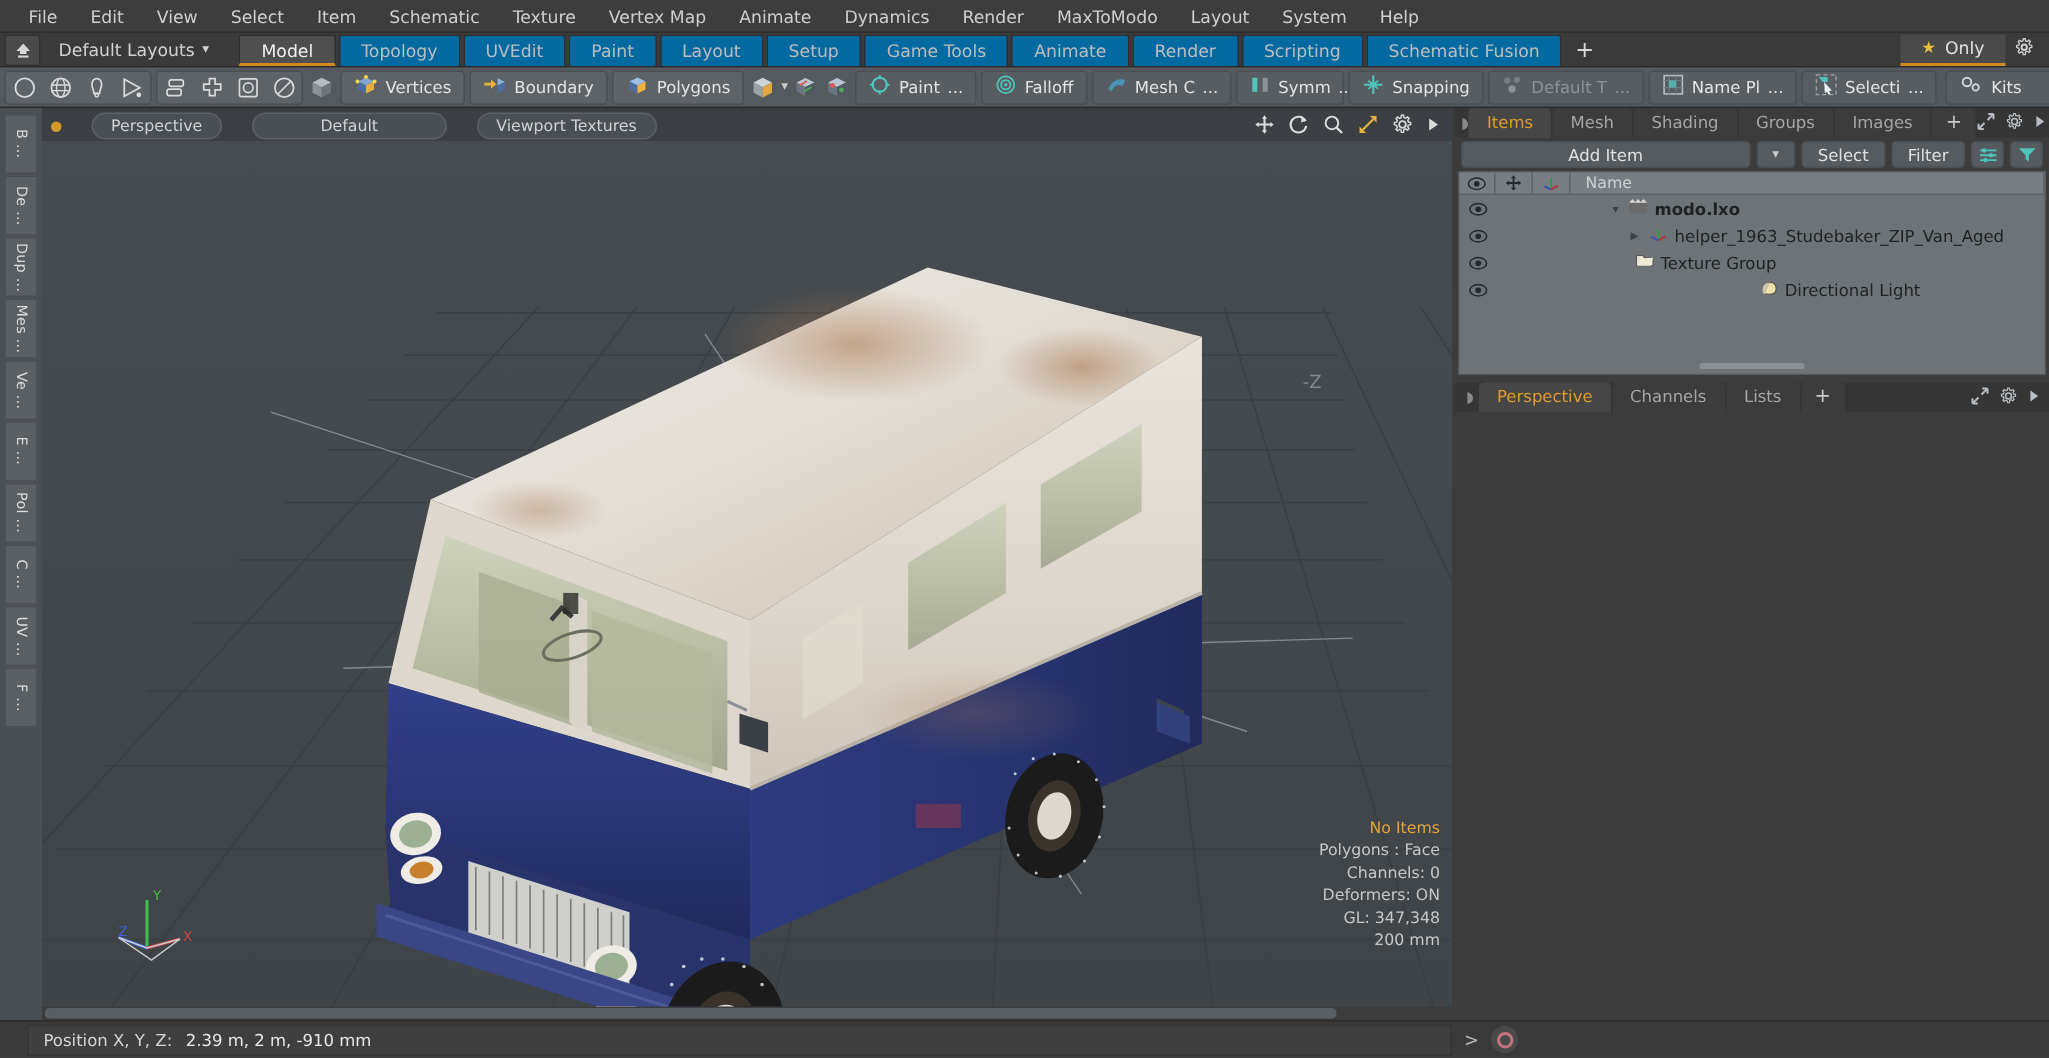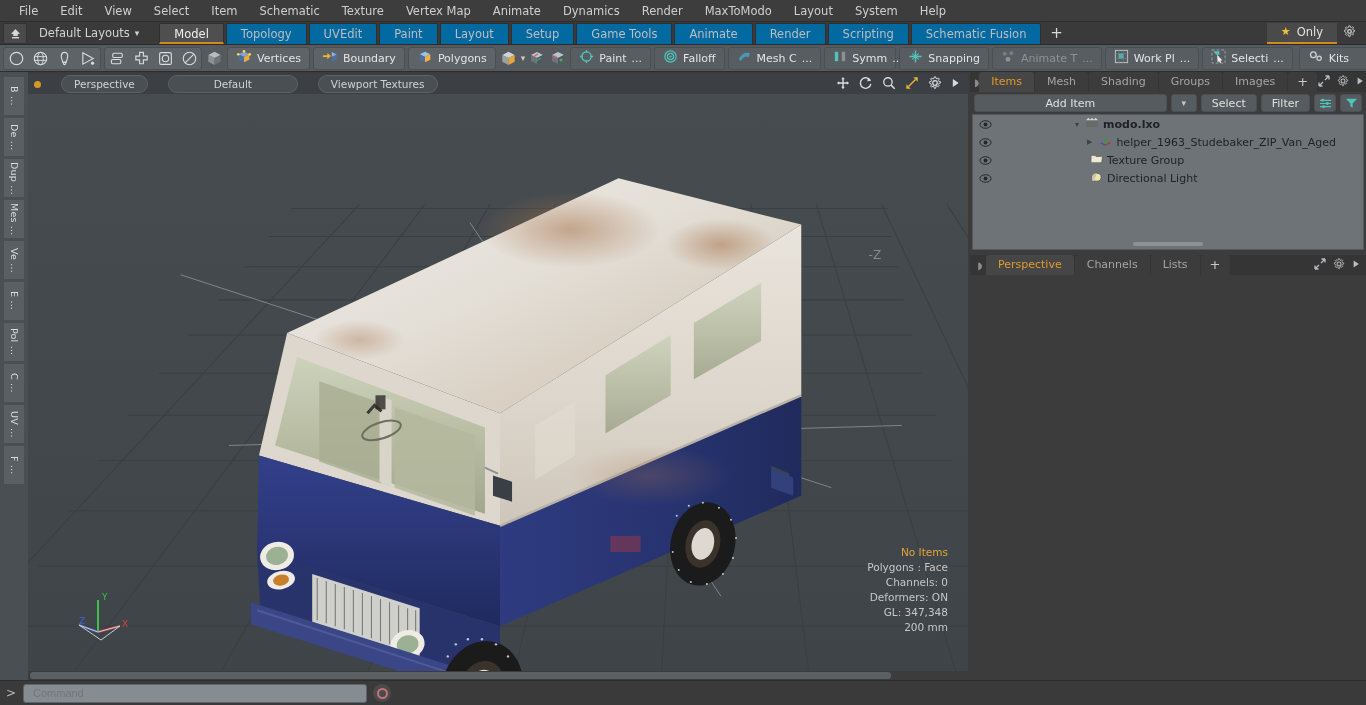--- a/index.html
+++ b/index.html
@@ -85,21 +85,21 @@
   .dot { width:7px; height:7px; border-radius:50%; background:#d39a2a; }
   .vpchip {
     padding:1px 12px; background:#4a4f54; border:1px solid #5c6166; border-radius:9px;
     color:#cfd3d6; font-size:10.5px; line-height:14px;
   }
   .vpchip.wide { min-width:130px; text-align:center; }
   .vpicons { margin-left:auto; display:flex; align-items:center; gap:9px; padding-right:8px; }
 
   .viewport { flex:1; position:relative; overflow:hidden; background:#43484c; }
   .grid-wrap { position:absolute; inset:0; }
-  .status-ov { position:absolute; right:20px; bottom:36px; text-align:right; line-height:15px; font-size:10.5px; color:#c7c7c7; }
+  .status-ov { position:absolute; right:8px; bottom:36px; text-align:right; line-height:15px; font-size:10.5px; color:#c7c7c7; }
   .status-ov .hl { color:#e3a43a; }
   .axis-gizmo { position:absolute; left:42px; bottom:25px; }
 
   .hscroll { height:9px; background:#3c3c3c; flex:none; display:flex; align-items:center; padding:0 2px; }
   .hscroll .thumb { height:7px; width:92%; background:#5a5f63; border-radius:3px; }
 
   
   .rpanel { width:396px; flex:none; display:flex; flex-direction:column; background:#3c3c3c; }
   .ptabbar { height:20px; display:flex; align-items:center; background:#353535; flex:none; padding-left:4px; }
   .pt-dot { width:12px; text-align:center; color:#8a8a8a; font-size:10px; }
@@ -392,32 +392,32 @@
       <span>Snapping</span>
     </div>
     <div class="tbtn flat dim">
       <span>
         <svg width="15" height="15" viewBox="0 0 16 16">
             <circle cx="4" cy="5" r="2.2" fill="#777e83"></circle>
             <circle cx="11" cy="4.5" r="2.2" fill="#777e83"></circle>
             <circle cx="7.5" cy="11" r="2.6" fill="#8b9298"></circle>
           </svg>
       </span>
-      <span>Animate T</span>
+      <span>Default T</span>
       <span>...</span>
     </div>
     <div class="tbtn flat">
       <span>
         <svg width="15" height="15" viewBox="0 0 16 16">
             <rect x="1.5" y="1.5" width="13" height="13" fill="none" stroke="#b9c0c5" stroke-width="1.1"></rect>
             <path d="M5 1.5v13M10 1.5v13M1.5 5h13M1.5 10h13" stroke="#6f7b82" stroke-width=".8"></path>
             <path d="M5 5h5v5H5z" fill="#4fc4bd" opacity=".8"></path>
           </svg>
       </span>
-      <span>Work Pl</span>
+      <span>Name Pl</span>
       <span>...</span>
     </div>
     <div class="tbtn flat">
       <span>
         <svg width="15" height="15" viewBox="0 0 16 16">
             <rect x="1" y="1" width="14" height="14" fill="none" stroke="#9aa2a8" stroke-width="1" stroke-dasharray="3 2"></rect>
             <path d="M2.5 2.5 L9 2.5 L9 6 L5.5 6 Z" fill="#4fc4bd"></path>
             <path d="M6.5 6 L12 12 L10 12.5 L11 14.5 L9.5 15 L8.5 13 L7 14 Z" fill="#e9eef1"></path>
           </svg>
       </span>
@@ -757,20 +757,41 @@
             </svg>
         </div>
         <div class="sqbtn">
           <svg width="13" height="12" viewBox="0 0 14 12">
               <path d="M1 1.5h12 L8.2 6.6 V11 L5.8 9.4 V6.6 Z" fill="#4fc4bd"></path>
             </svg>
         </div>
       </div>
 
       <div class="itemlist">
+        <div class="ilhead">
+          <div class="c eye">
+            <svg width="13" height="9" viewBox="0 0 14 10">
+                <ellipse cx="7" cy="5" rx="6.2" ry="4.2" fill="none" stroke="#22282c" stroke-width="1.1"></ellipse>
+                <circle cx="7" cy="5" r="2.1" fill="#22282c"></circle>
+              </svg>
+            </div>
+          <div class="c mv">
+            <svg width="12" height="12" viewBox="0 0 14 14">
+                <path d="M7 1 L9 3.4 H7.7 V6.3 H10.6 V5 L13 7 L10.6 9 V7.7 H7.7 V10.6 H9 L7 13 L5 10.6 H6.3 V7.7 H3.4 V9 L1 7 L3.4 5 V6.3 H6.3 V3.4 H5 Z" fill="#22282c"></path>
+              </svg>
+            </div>
+          <div class="c ax">
+            <svg width="12" height="12" viewBox="0 0 14 14">
+                <path d="M7 12 V3" stroke="#3a9a44" stroke-width="1.6"></path>
+                <path d="M7 12 L12.5 9" stroke="#b03a3a" stroke-width="1.6"></path>
+                <path d="M7 12 L1.8 9.5" stroke="#3a54b0" stroke-width="1.6"></path>
+              </svg>
+            </div>
+          <div class="c name">Name</div>
+        </div>
 
         <div class="ilbody">
 
           <div class="irow">
             <div class="eye">
               <svg width="13" height="9" viewBox="0 0 14 10">
                   <ellipse cx="7" cy="5" rx="6.2" ry="4.2" fill="none" stroke="#22282c" stroke-width="1.1"></ellipse>
                   <circle cx="7" cy="5" r="2.1" fill="#22282c"></circle>
                 </svg>
               </div>
@@ -829,21 +850,21 @@
 
           <div class="irow">
             <div class="eye">
               <svg width="13" height="9" viewBox="0 0 14 10">
                   <ellipse cx="7" cy="5" rx="6.2" ry="4.2" fill="none" stroke="#22282c" stroke-width="1.1"></ellipse>
                   <circle cx="7" cy="5" r="2.1" fill="#22282c"></circle>
                 </svg>
               </div>
             <div class="mv"></div>
             <div class="ax"></div>
-            <div class="nm" style="padding-left:43px;">
+            <div class="nm" style="padding-left:43px;justify-content:center;">
               <span>
                 <svg width="13" height="12" viewBox="0 0 14 13">
                     <path d="M2 8 Q2 2.5 7.5 2.5 Q12 2.5 12 7 Q12 11 7 11 Q2 11 2 8 Z" fill="#f2e3a8" stroke="#50504a" stroke-width=".8"></path>
                     <path d="M2 8 Q2 2.5 7.5 2.5 L4 11 Q2 11 2 8Z" fill="#c9c4b2"></path>
                   </svg></span>
               <span>Directional Light</span>
             </div>
           </div>
         </div>
 
@@ -873,21 +894,24 @@
             <svg width="8" height="10" viewBox="0 0 10 12">
                 <path d="M2 1.5 L8.5 6 L2 10.5 Z" fill="#b8bec3"></path>
               </svg></span>
         </div>
       </div>
       <div class="propbody"></div>
     </div>
   </div>
 
   <div class="statusbar">
+    <div class="sb-left">
+      <span class="lbl">Position X, Y, Z:</span>
+      <span class="val">2.39 m, 2 m, -910 mm</span>
+    </div>
     <div class="sb-right">
       <div class="sb-caret">&gt;</div>
-      <input class="cmdfield" placeholder="Command" style="">
       <div class="cmdbtn">
           <div class="ring"></div>
         </div>
     </div>
   </div>
 </div>
 
 </body></html>

